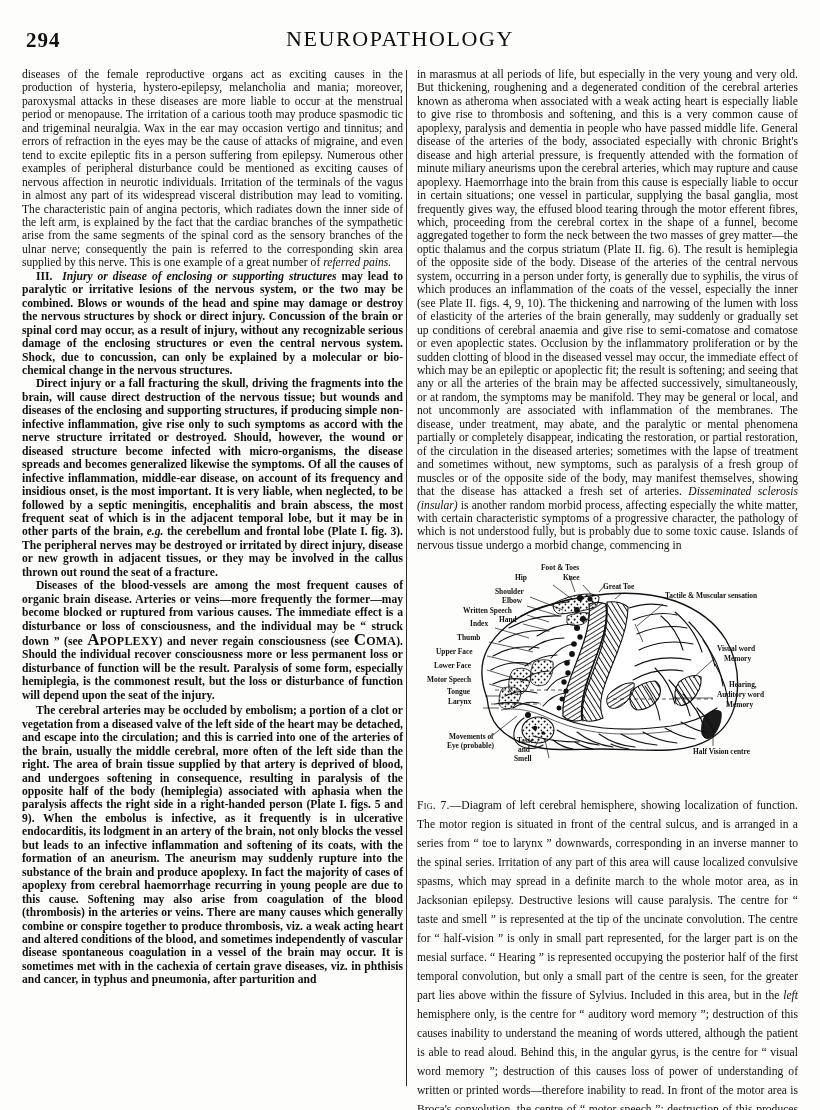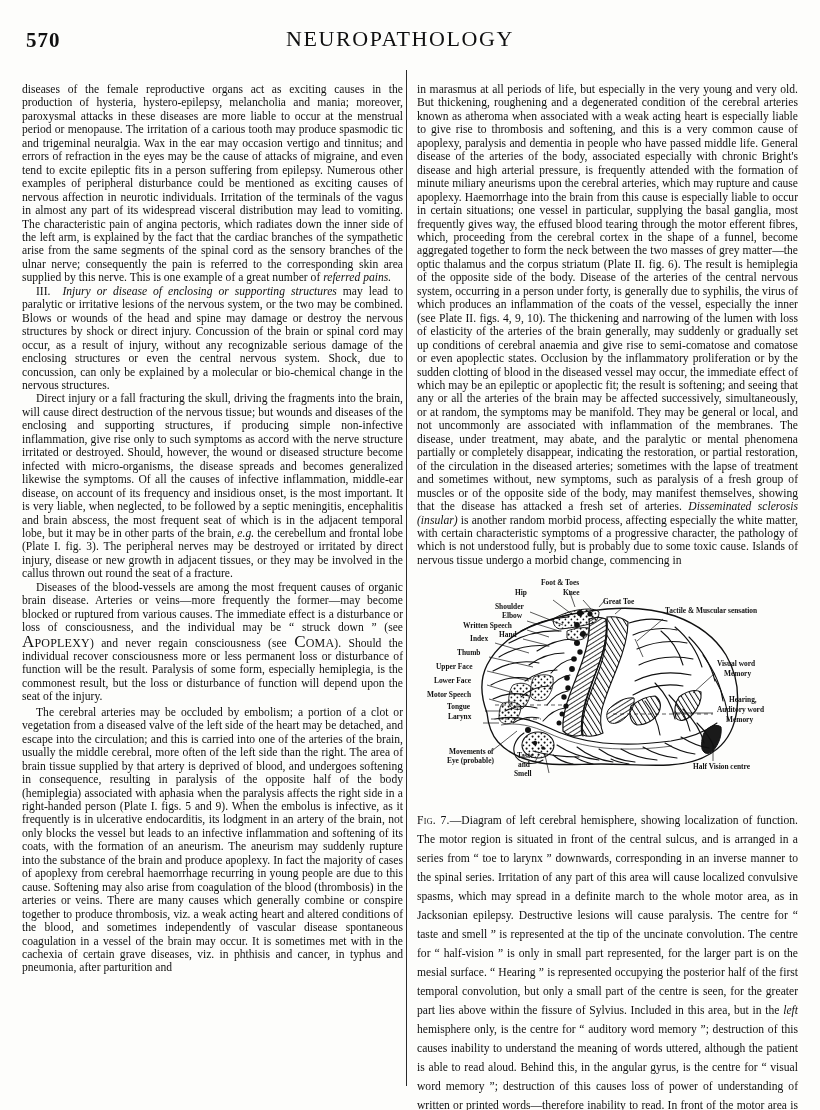--- a/index.html
+++ b/index.html
@@ -49,21 +49,21 @@
   
   .columns {
     position: absolute;
     top: 68px;
     left: 0;
     width: 820px;
     height: 1020px;
   }
   .col {
     position: absolute;
-    top: 15px;
+    top: 0;
     width: 381px;
     font-size: 11.6px;
     line-height: 13.45px;
     text-align: justify;
     text-justify: inter-word;
     hyphens: manual;
   }
   .col.left  { left: 22px; }
   .col.right { left: 417px; }
 
@@ -73,21 +73,21 @@
     top: 2px;
     width: 1px;
     height: 1016px;
     background: #2a2a2a;
   }
 
   p.para {
     margin: 0;
     text-indent: 0;
   }
-  p.para.indent { text-indent: 14px; }
+  p.para.indent { text-indent: 14px; font-weight: bold; }
   p.para.gap { margin-top: 2px; }
 
   i, em { font-style: italic; }
   .sc {
     font-variant: small-caps;
     font-size: 17px;
     letter-spacing: .2px;
   }
 
   
@@ -146,21 +146,21 @@
     fill: none;
     stroke-dasharray: 4 3;
   }
 </style>
 </head>
 <body>
 
 <div id="page">
 
   <div class="head-row">
-    <div class="folio">570</div>
+    <div class="folio">294</div>
     <div class="running-title">NEUROPATHOLOGY</div>
   </div>
 
   <div class="columns">
 
     <div class="rule"></div>
 
     <div class="col left">
 
       <p class="para"><span>diseases of the female reproductive organs act as exciting causes in the production of hysteria, hystero-epilepsy, melancholia and mania; moreover, paroxysmal attacks in these diseases are more liable to occur at the menstrual period or menopause. The irritation of a carious tooth may produce spasmodic tic and trigeminal neuralgia. Wax in the ear may occasion vertigo and tinnitus; and errors of refraction in the eyes may be the cause of attacks of migraine, and even tend to excite epileptic fits in a person suffering from epilepsy. Numerous other examples of peripheral disturbance could be mentioned as exciting causes of nervous affection in neurotic individuals. Irritation of the terminals of the vagus in almost any part of its widespread visceral distribution may lead to vomiting. The characteristic pain of angina pectoris, which radiates down the inner side of the left arm, is explained by the fact that the cardiac branches of the sympathetic arise from the same segments of the spinal cord as the sensory branches of the ulnar nerve; consequently the pain is referred to the corresponding skin area supplied by this nerve. This is one example of a great number of </span><i>referred pains.</i></p>

